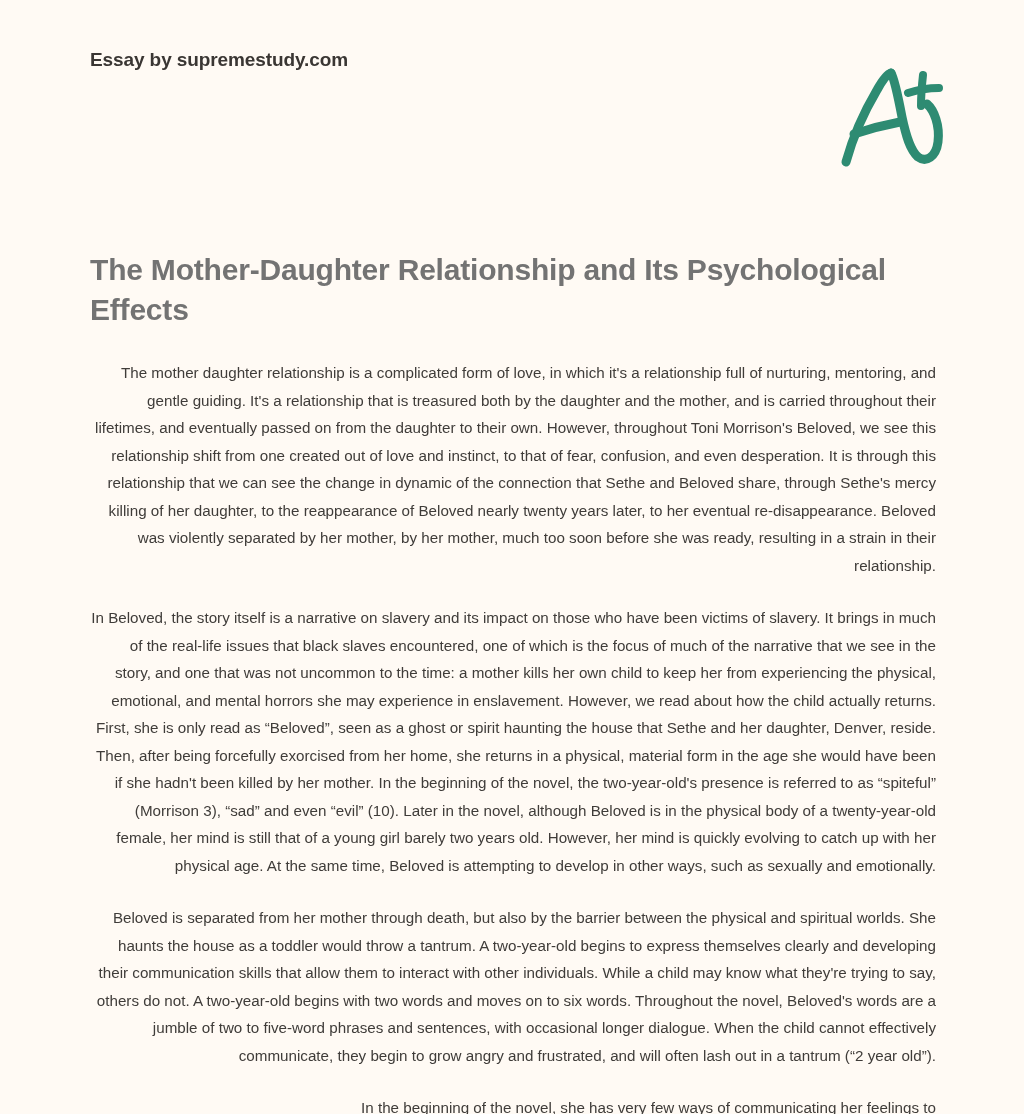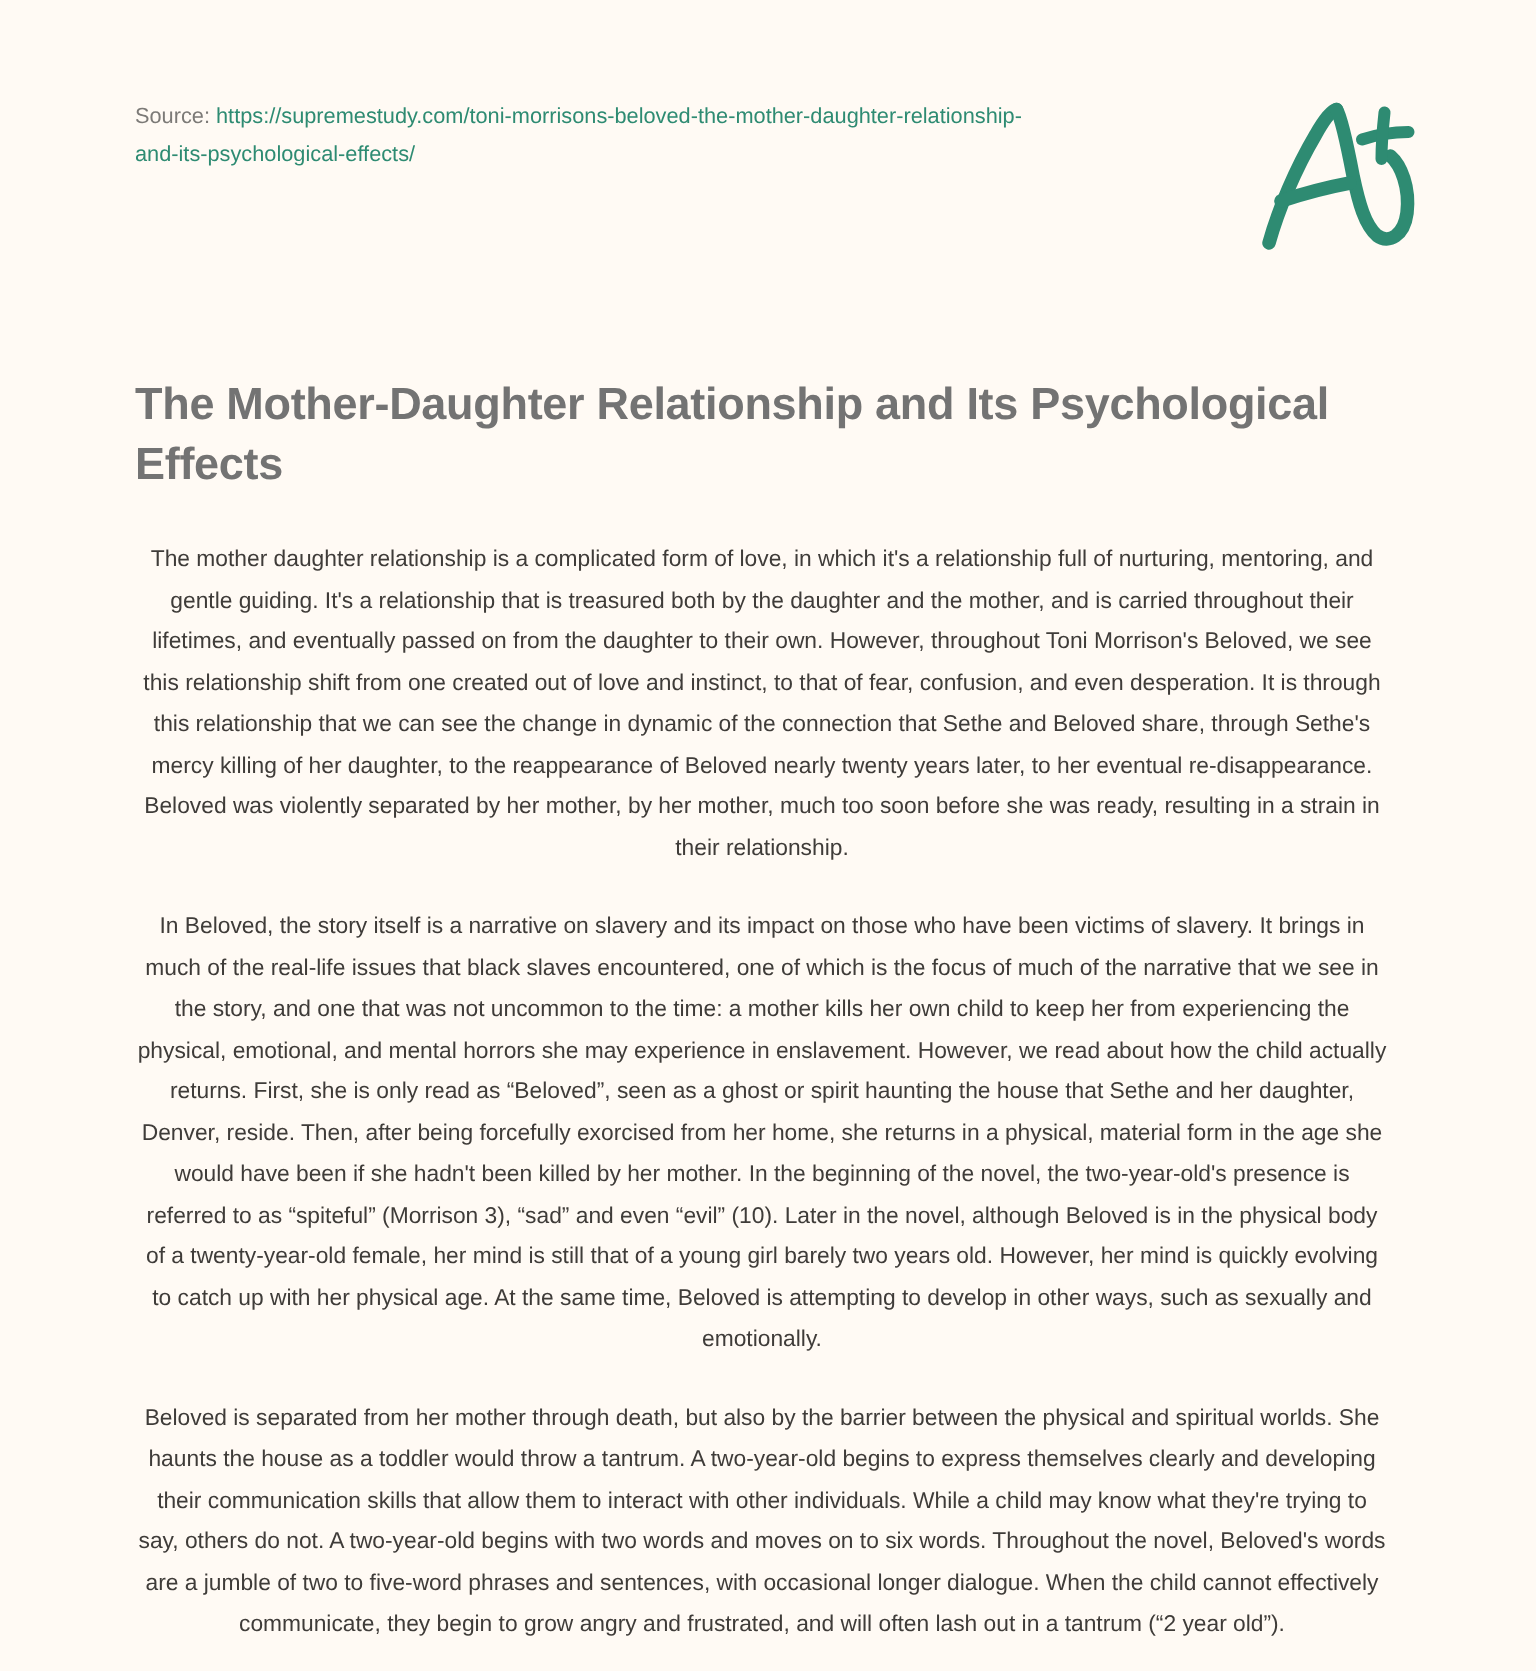--- a/index.html
+++ b/index.html
@@ -76,37 +76,34 @@
     font-weight: bold;
     line-height: 40px;
     color: #737373;
     letter-spacing: -0.2px;
     margin: 0 0 29px 0;
   }
   .para {
     font-size: 15.2px;
     line-height: 27.5px;
     color: #3f3c39;
-    margin: 0 12px 25px 0;
-    text-align: center;
+    margin: 0 2px 25px 0;
+    text-align: right;
   }
   .para:last-child {
     margin-bottom: 0;
   }
 </style>
 </head>
 <body>
 
 <div class="page">
 
   <div class="header">
-    <div class="source-line">
-      <span class="source-label">Source:</span>
-      <span class="source-url">https://supremestudy.com/toni-morrisons-beloved-the-mother-daughter-relationship-and-its-psychological-effects/</span>
-    </div>
+    <div class="essay-by">Essay by supremestudy.com</div>
   </div>
 
   <div class="logo">
     <svg viewBox="0 0 120 110" xmlns="http://www.w3.org/2000/svg">
       <g fill="none" stroke="#2e8b72" stroke-linecap="round" stroke-linejoin="round">
 
         <path d="M14 100 C 20 78, 32 50, 45 28 C 50 19, 55 12, 59 11" stroke-width="9"></path>
 
         <path d="M59 11 C 62 16, 66 34, 70 55 C 74 74, 78 88, 86 95
                  C 94 101, 104 95, 106 80 C 108 63, 102 48, 95 42" stroke-width="9"></path>

